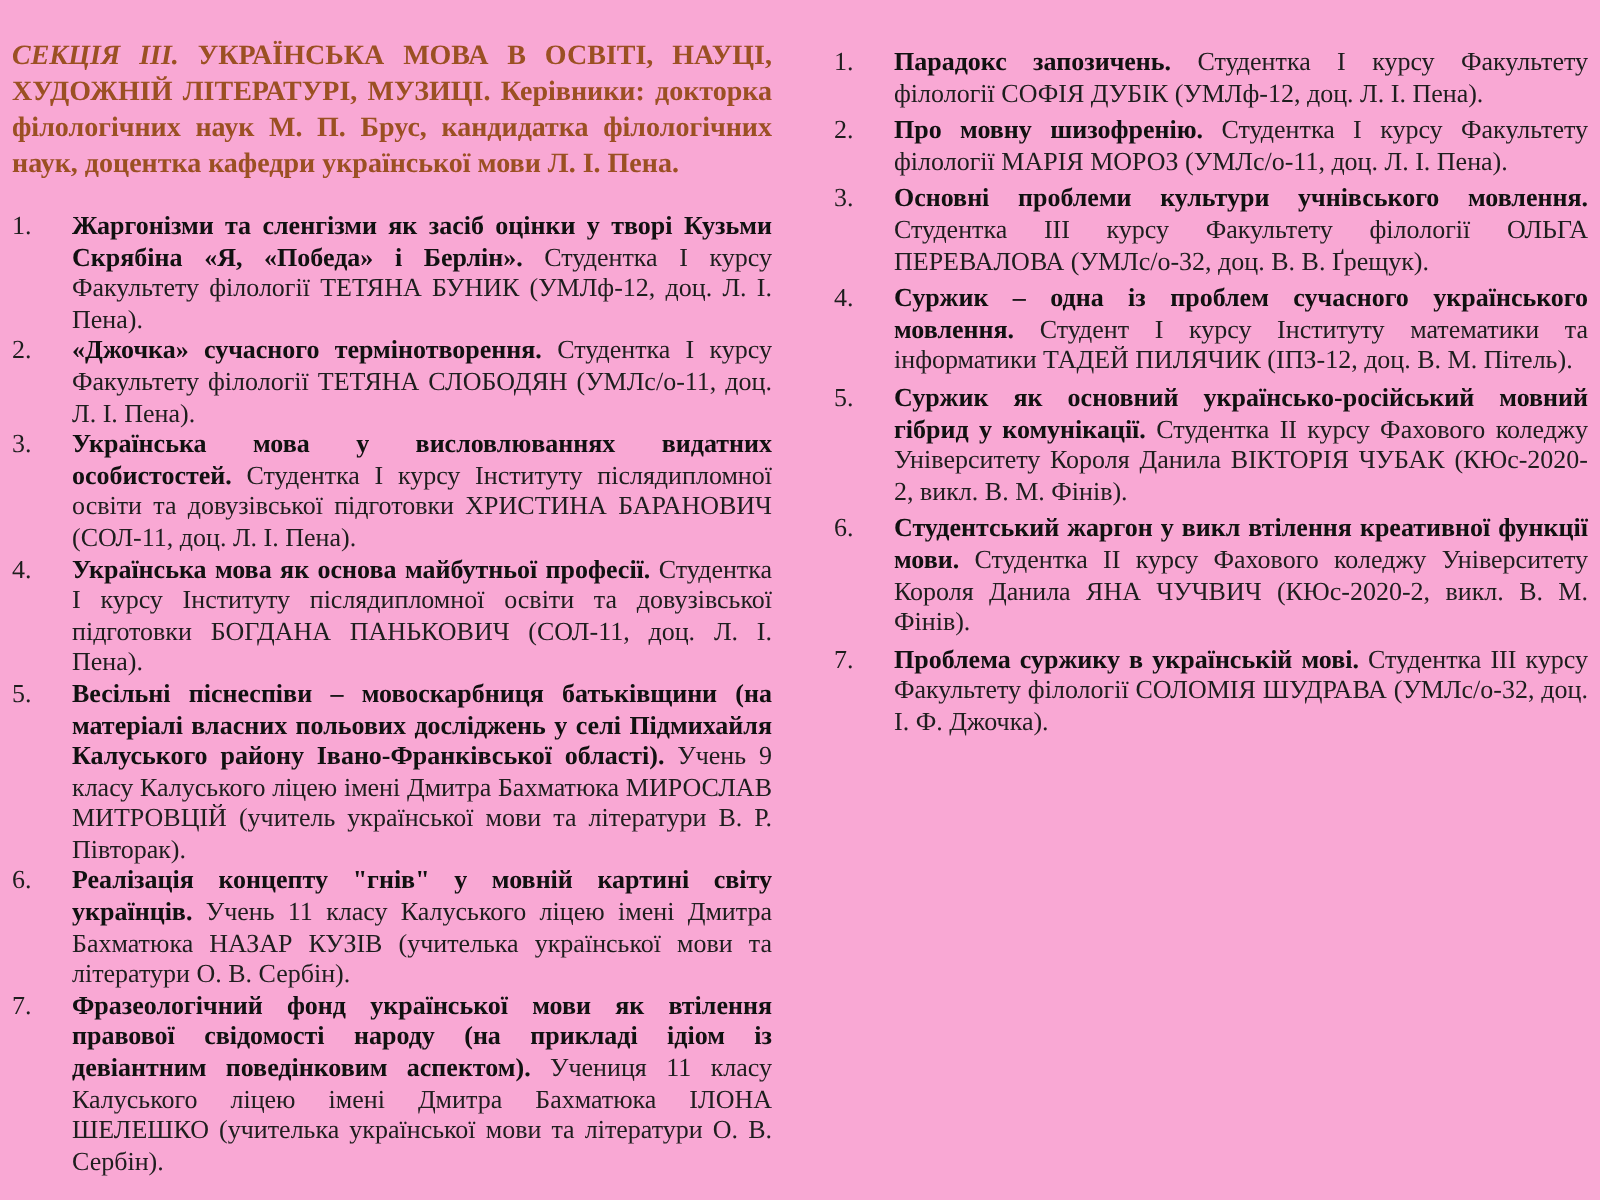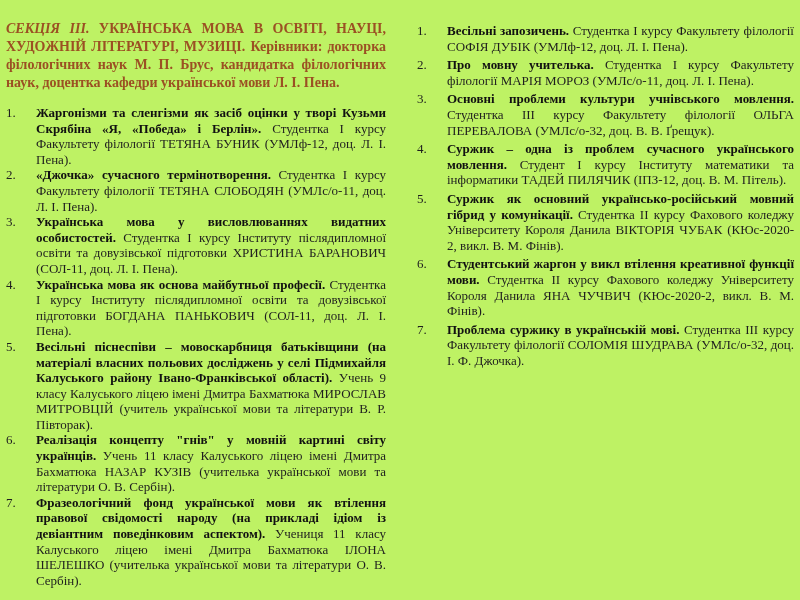--- a/index.html
+++ b/index.html
@@ -4,21 +4,21 @@
 <style>
   html, body {
     margin: 0;
     padding: 0;
     background: #ffffff;
   }
   .page {
     position: relative;
     width: 800px;
     height: 600px;
-    background: #bef264;
+    background: #f9a8d4;
     overflow: hidden;
     font-family: "Liberation Serif", "DejaVu Serif", serif;
   }
   .col {
     position: absolute;
     color: #1e1e1e;
   }
   .col-left  { left: 6px;  top: 20px; width: 380px; }
   .col-right { left: 417px; top: 23px; width: 377px; }
 
@@ -84,25 +84,25 @@
           <span class="num">7.</span>
           <span class="body"><b>Фразеологічний фонд української мови як втілення правової свідомості народу (на прикладі ідіом із девіантним поведінковим аспектом).</b><span> Учениця 11 класу Калуського ліцею імені Дмитра Бахматюка ІЛОНА ШЕЛЕШКО (учителька української мови та літератури О. В. Сербін).</span></span>
         </div>
       </div>
   </div>
 
   <div class="col col-right">
     <div class="items">
         <div class="item">
           <span class="num">1.</span>
-          <span class="body"><b>Весільні запозичень.</b><span> Студентка І курсу Факультету філології СОФІЯ ДУБІК (УМЛф-12, доц. Л. І. Пена).</span></span>
+          <span class="body"><b>Парадокс запозичень.</b><span> Студентка І курсу Факультету філології СОФІЯ ДУБІК (УМЛф-12, доц. Л. І. Пена).</span></span>
         </div>
         <div class="item">
           <span class="num">2.</span>
-          <span class="body"><b>Про мовну учителька.</b><span> Студентка І курсу Факультету філології МАРІЯ МОРОЗ (УМЛс/о-11, доц. Л. І. Пена).</span></span>
+          <span class="body"><b>Про мовну шизофренію.</b><span> Студентка І курсу Факультету філології МАРІЯ МОРОЗ (УМЛс/о-11, доц. Л. І. Пена).</span></span>
         </div>
         <div class="item">
           <span class="num">3.</span>
           <span class="body"><b>Основні проблеми культури учнівського мовлення.</b><span> Студентка ІІІ курсу Факультету філології ОЛЬГА ПЕРЕВАЛОВА (УМЛс/о-32, доц. В. В. Ґрещук).</span></span>
         </div>
         <div class="item">
           <span class="num">4.</span>
           <span class="body"><b>Суржик – одна із проблем сучасного українського мовлення.</b><span> Студент І курсу Інституту математики та інформатики ТАДЕЙ ПИЛЯЧИК (ІПЗ-12, доц. В. М. Пітель).</span></span>
         </div>
         <div class="item">

